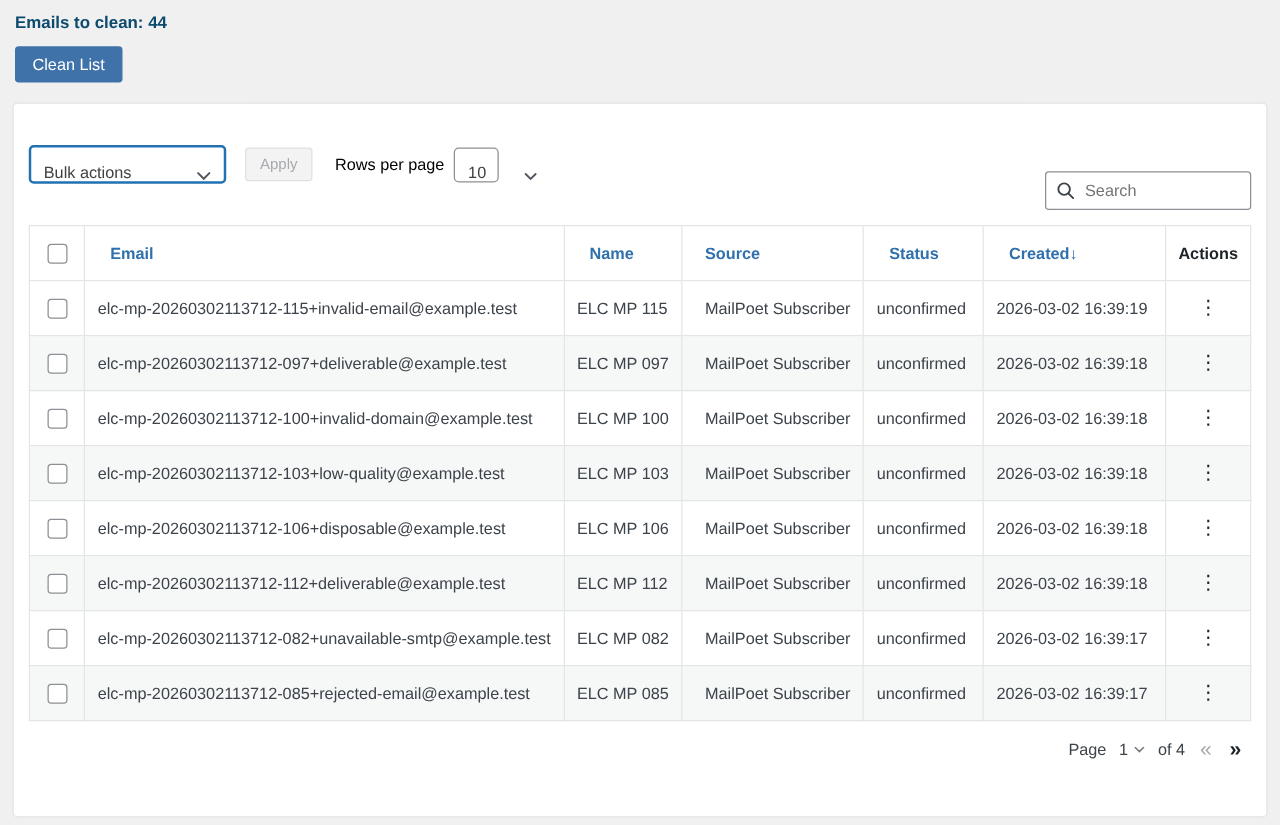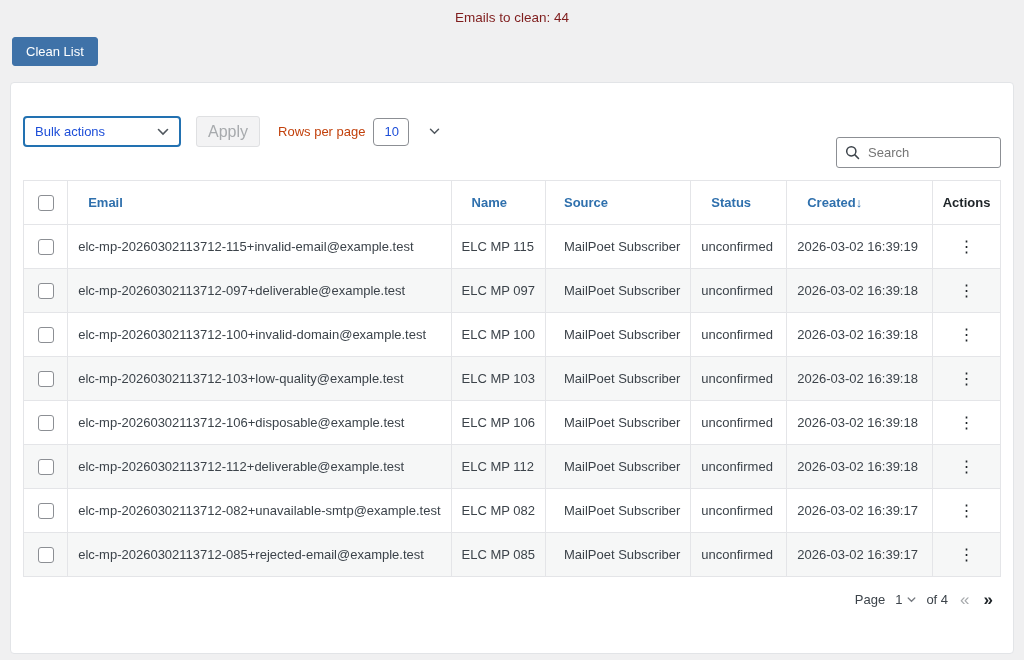--- a/index.html
+++ b/index.html
@@ -6,50 +6,50 @@
   html, body { margin: 0; padding: 0; }
   body {
     width: 1024px; height: 660px;
     background: #f0f0f1;
     font-family: "Liberation Sans", sans-serif;
     color: #3c434a;
     overflow: hidden;
   }
   .top-section { padding: 10px 12px 0 12px; }
   .summary-title {
-    font-size: 13.5px; font-weight: 400; color: #7f1d1d; margin: 0 0 12px 0; text-align: center;
+    font-size: 13.5px; font-weight: 700; color: #0c4a6e; margin: 0 0 12px 0;
   }
   .clean-list-btn {
     background: #3f72a8; color: #ffffff; border: 1px solid #3f72a8;
     border-radius: 3px; font-size: 13px; font-family: inherit;
     padding: 7px 13px; cursor: pointer; line-height: 1;
   }
   .card {
     margin: 16px 10px 0 10px;
     background: #ffffff;
     border: 1px solid #e2e4e7;
     border-radius: 4px;
     padding: 12px;
     height: 572px;
   }
   
   .toolbar { display: flex; align-items: center; margin-bottom: 12px; }
   .select-box {
-    display: flex; align-items: center; justify-content: space-between;
-    background: #fff; border-radius: 4px; font-size: 13px; color: #1d4ed8;
+    display: flex; align-items: flex-end; justify-content: space-between;
+    background: #fff; border-radius: 4px; font-size: 13px; color: #404040;
     cursor: pointer; padding: 0 10px; gap: 30px;
   }
   .select-box.bulk { width: 158px; height: 31px; border: 2px solid #2271b1; }
   .select-box.rpp  { width: 36px;  height: 28px; border: 1px solid #8c8f94; margin-left: 8px; }
   .apply-btn {
     margin-left: 15px; background: #f3f3f4; border: 1px solid #dfe0e2;
-    color: #a7aaad; border-radius: 3px; font-size: 16px; font-family: inherit;
+    color: #a7aaad; border-radius: 3px; font-size: 12px; font-family: inherit;
     padding: 6px 11px; cursor: default; line-height: 1.1; text-align: center;
   }
-  .rpp-label { margin-left: 18px; font-size: 13px; color: #c2410c; }
+  .rpp-label { margin-left: 18px; font-size: 13px; color: #000000; }
   .toolbar-spacer { flex: 1; }
   .search-box {
     width: 165px; height: 31px; background: #fff;
     border: 1px solid #8c8f94; border-radius: 3px;
     display: flex; align-items: center; padding: 0 8px; gap: 6px; margin-top: 42px;
   }
   .search-box input {
     border: none; outline: none; width: 100%; font-size: 13px;
     font-family: inherit; color: #3c434a; background: transparent;
   }

